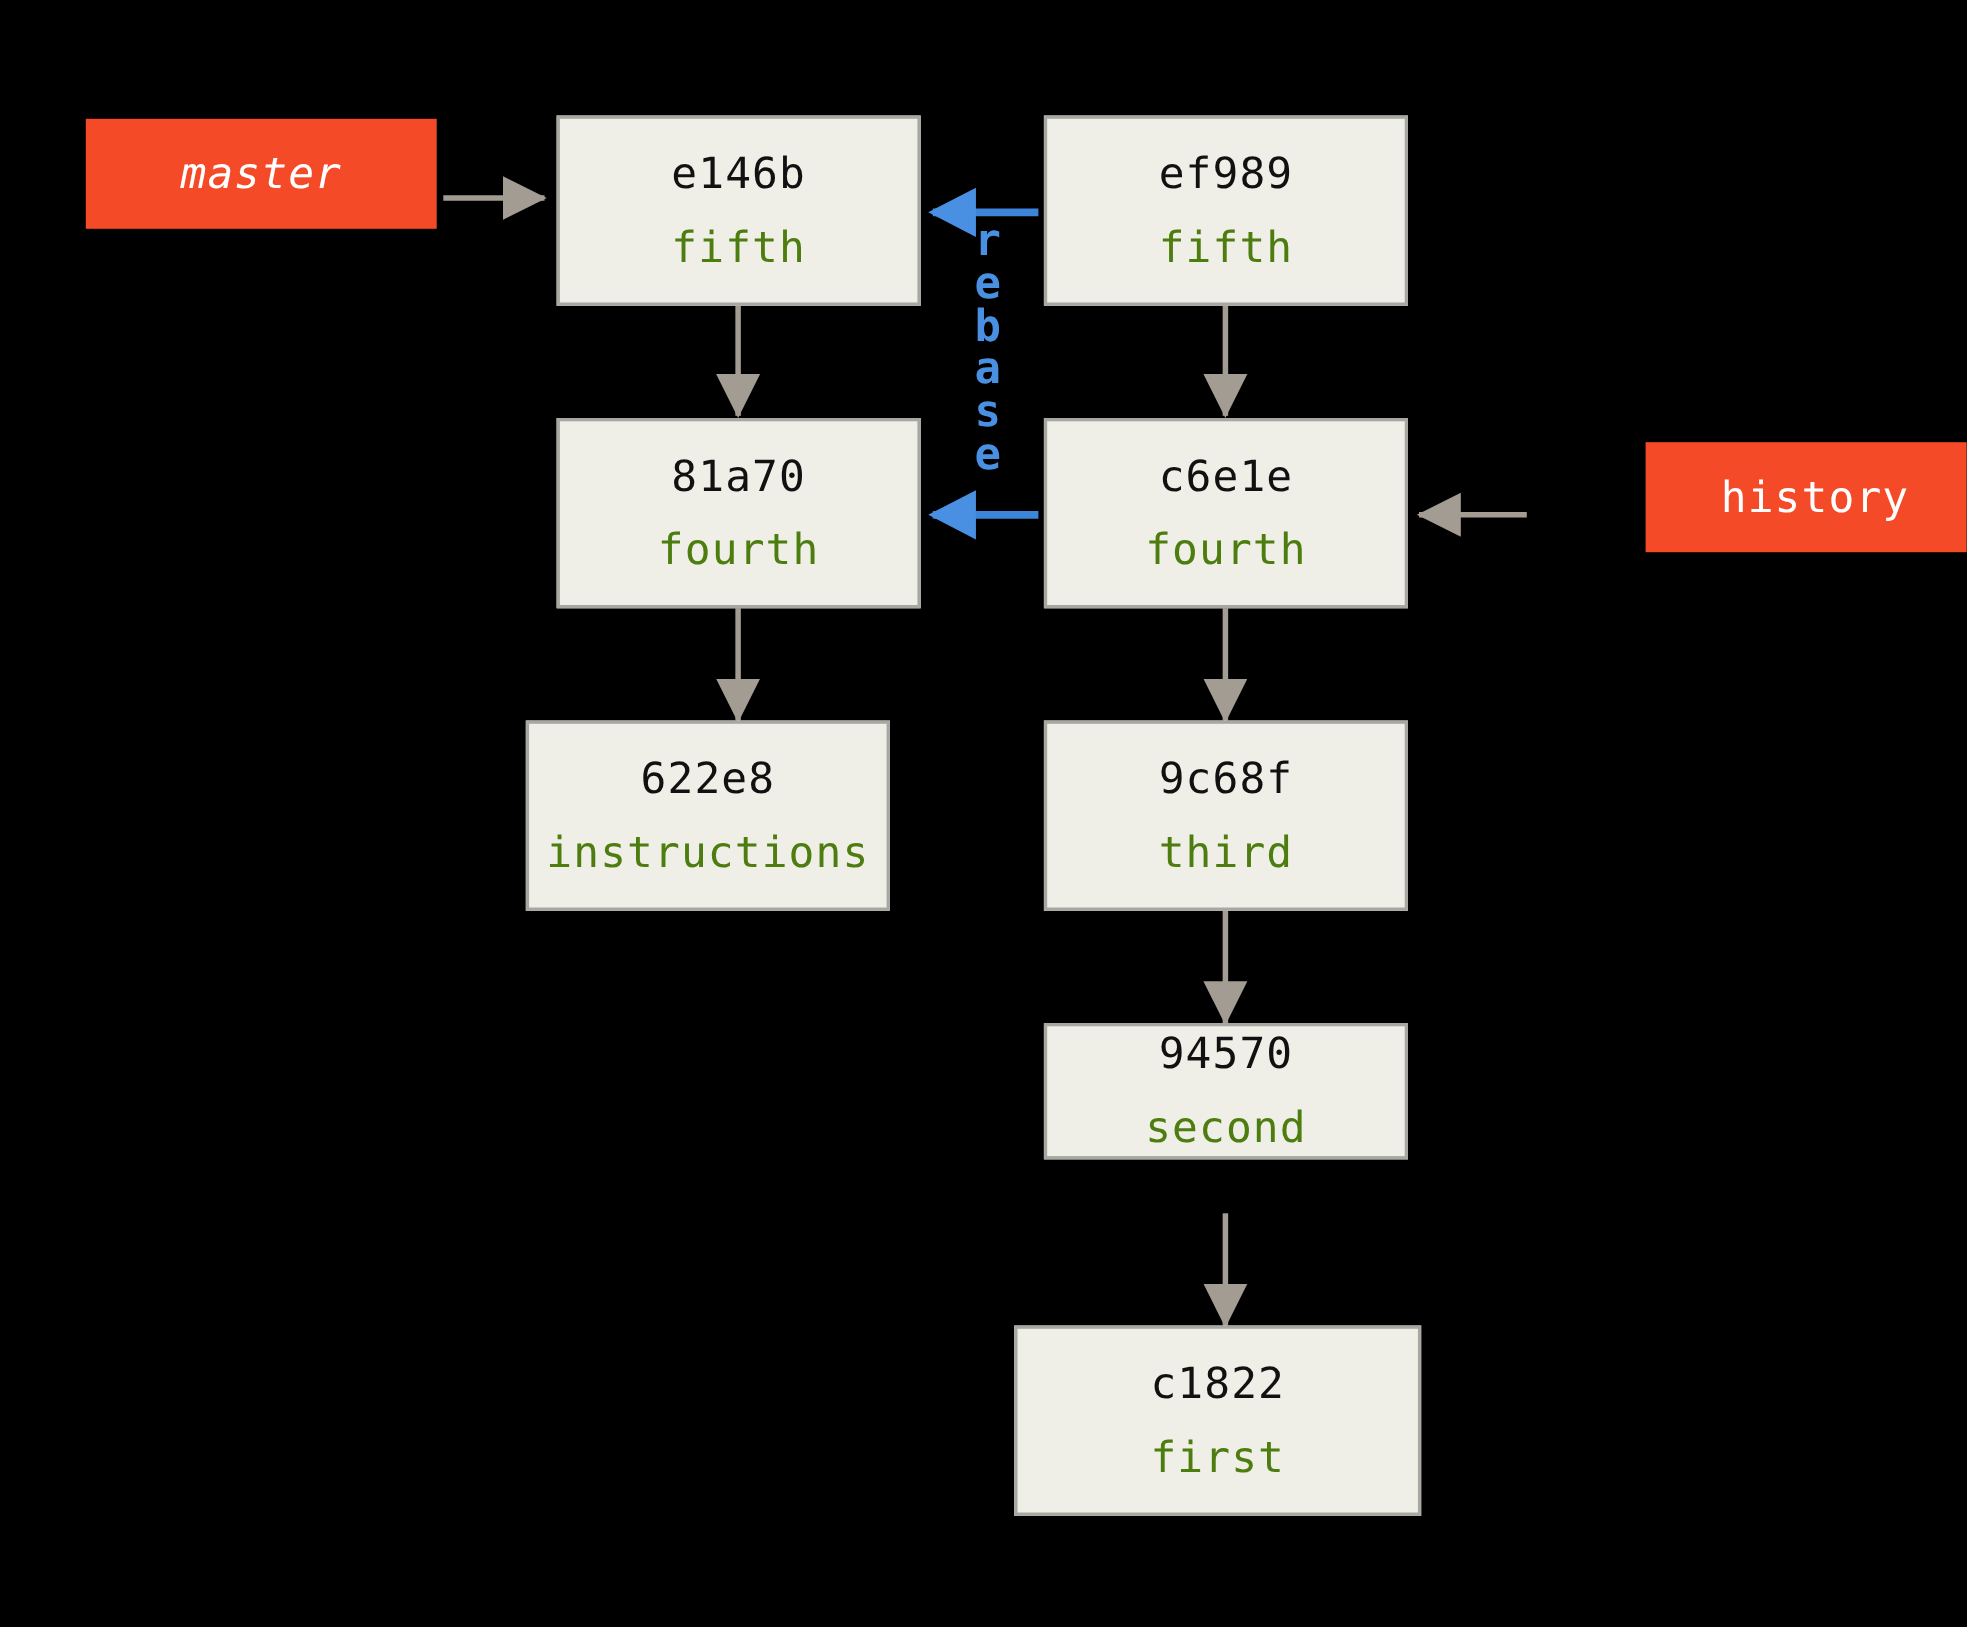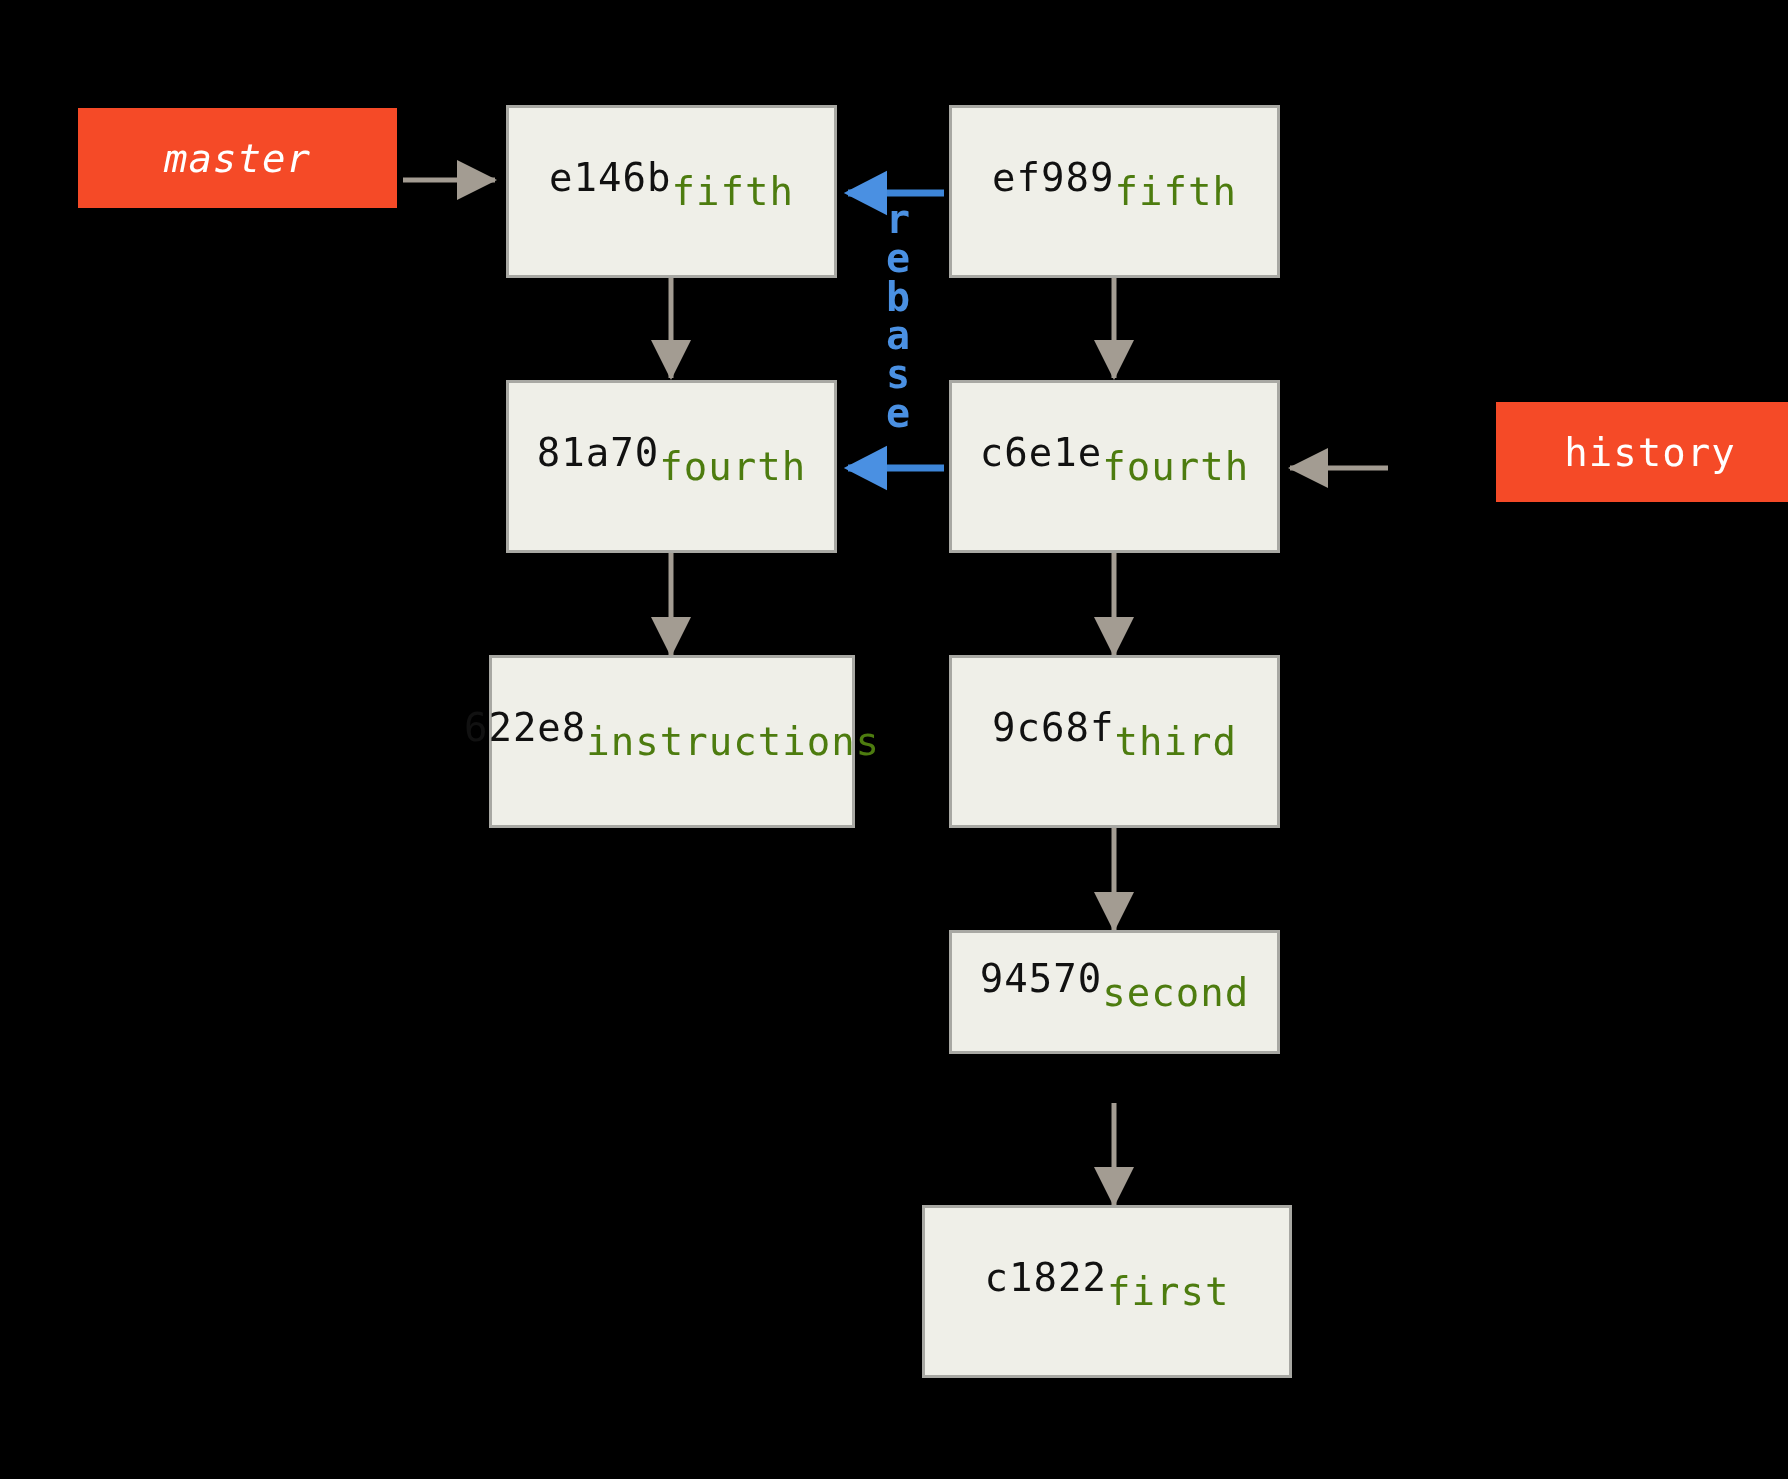--- a/index.html
+++ b/index.html
@@ -16,21 +16,21 @@
     font-family: "DejaVu Sans Mono", "Liberation Mono", monospace;
   }
 
   
   .commit {
     position: absolute;
     box-sizing: border-box;
     background: #EFEFE8;
     border: 3px solid #A8A8A3;
     display: flex;
-    flex-direction: row;
+    flex-direction: column;
     align-items: center;
     justify-content: center;
   }
   .commit .sha {
     font-family: "DejaVu Sans Mono", "Liberation Mono", monospace;
     font-size: 39px;
     color: #111111;
     letter-spacing: 1px;
     line-height: 1;
     margin-bottom: 28px;
@@ -128,21 +128,21 @@
   <div class="commit" style="left:506px; top:105px; width:331px; height:173px;">
     <div class="sha">e146b</div>
     <div class="msg">fifth</div>
   </div>
 
   <div class="commit" style="left:506px; top:380px; width:331px; height:173px;">
     <div class="sha">81a70</div>
     <div class="msg">fourth</div>
   </div>
 
-  <div class="commit" style="left:489px; top:655px; width:366px; height:173px;">
+  <div class="commit" style="left:478px; top:655px; width:331px; height:173px;">
     <div class="sha">622e8</div>
     <div class="msg">instructions</div>
   </div>
 
   <div class="commit" style="left:949px; top:105px; width:331px; height:173px;">
     <div class="sha">ef989</div>
     <div class="msg">fifth</div>
   </div>
 
   <div class="commit" style="left:949px; top:380px; width:331px; height:173px;">

